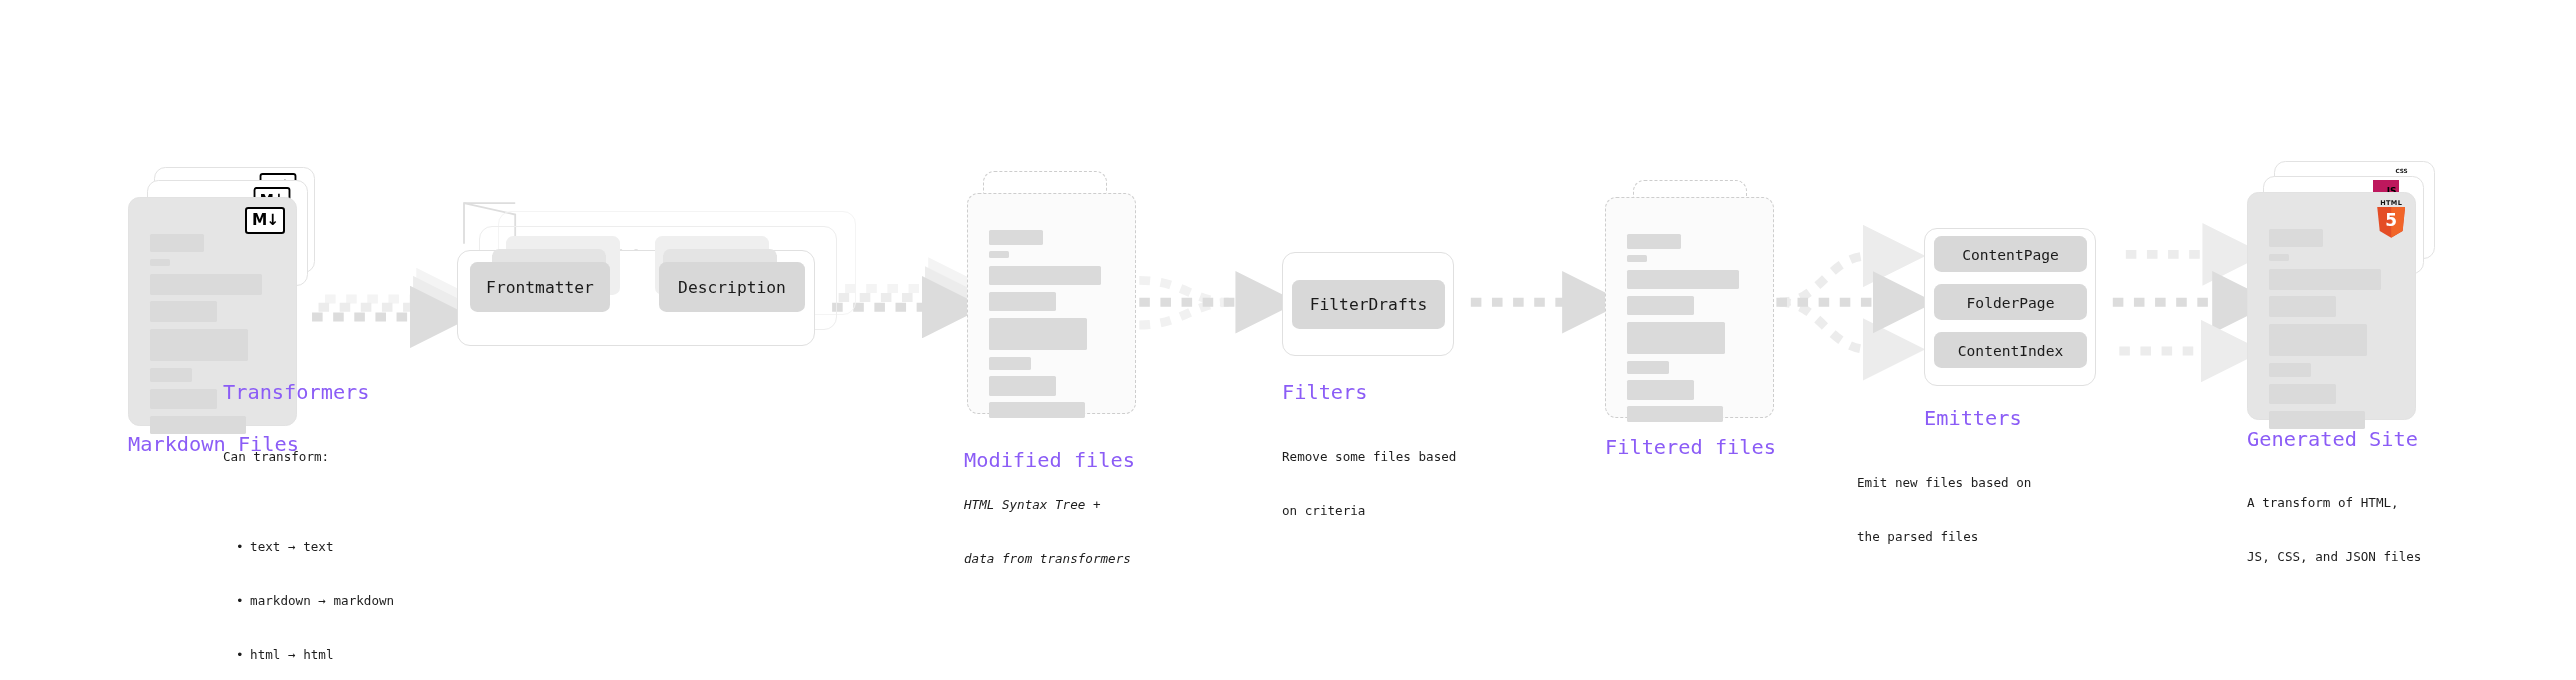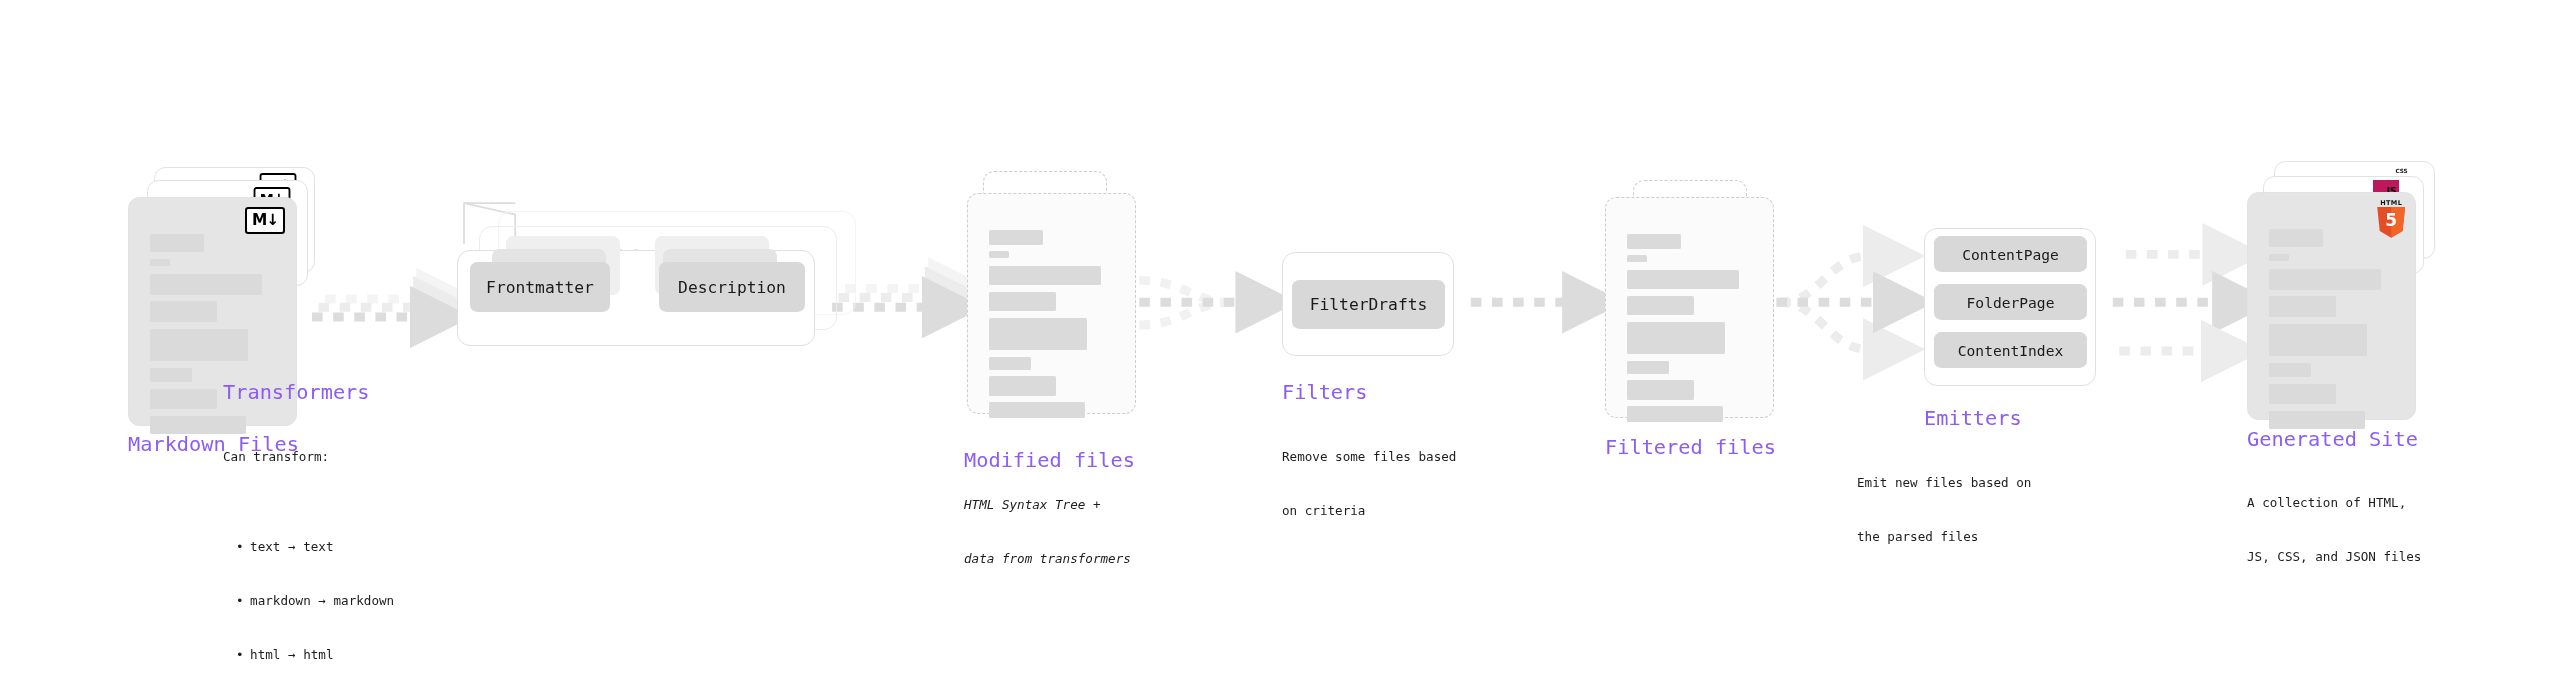--- a/index.html
+++ b/index.html
@@ -378,19 +378,19 @@
       <div class="badge-html5" style="right:9.8px; top:6.5px;">
         <div class="cap">HTML</div>
         <div class="shield">
           <span class="five">5</span>
         </div>
       </div>
     </div>
 
     <div class="caption-title" style="left:2247px; top:427px;">Generated Site</div>
     <div class="caption-sub" style="left:2247px; top:458px;">
-      <div>A collection of HTML,</div>
+      <div>A transform of HTML,</div>
       <div>JS, CSS, and JSON files</div>
     </div>
   </div>
 
 </div>
 
 
 </body></html>

